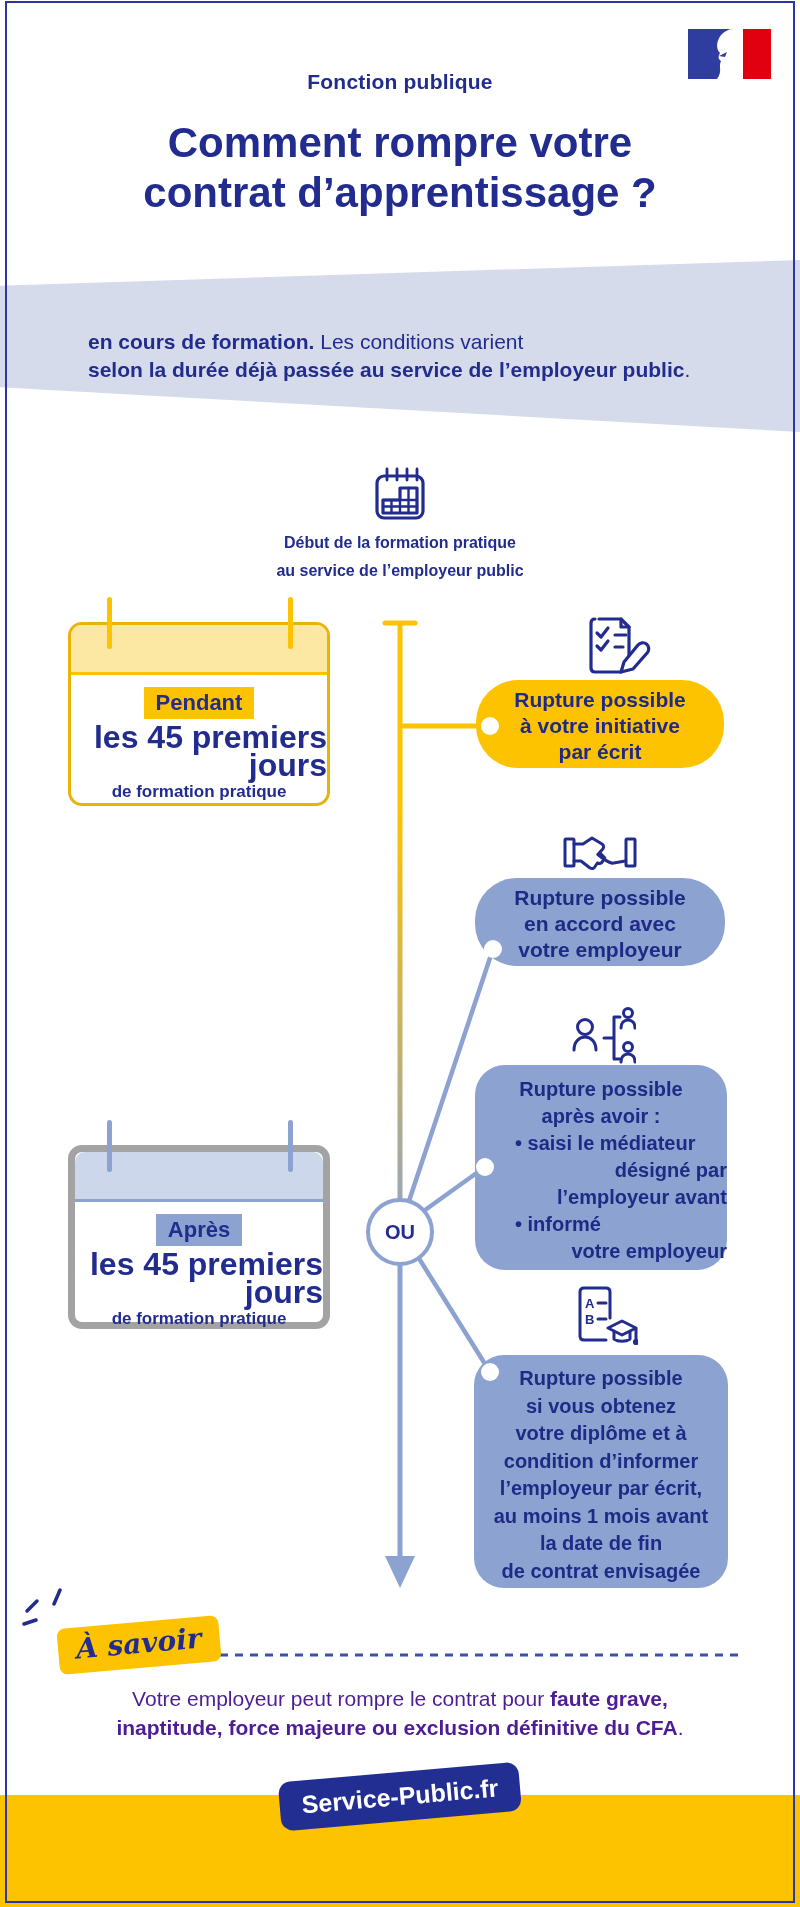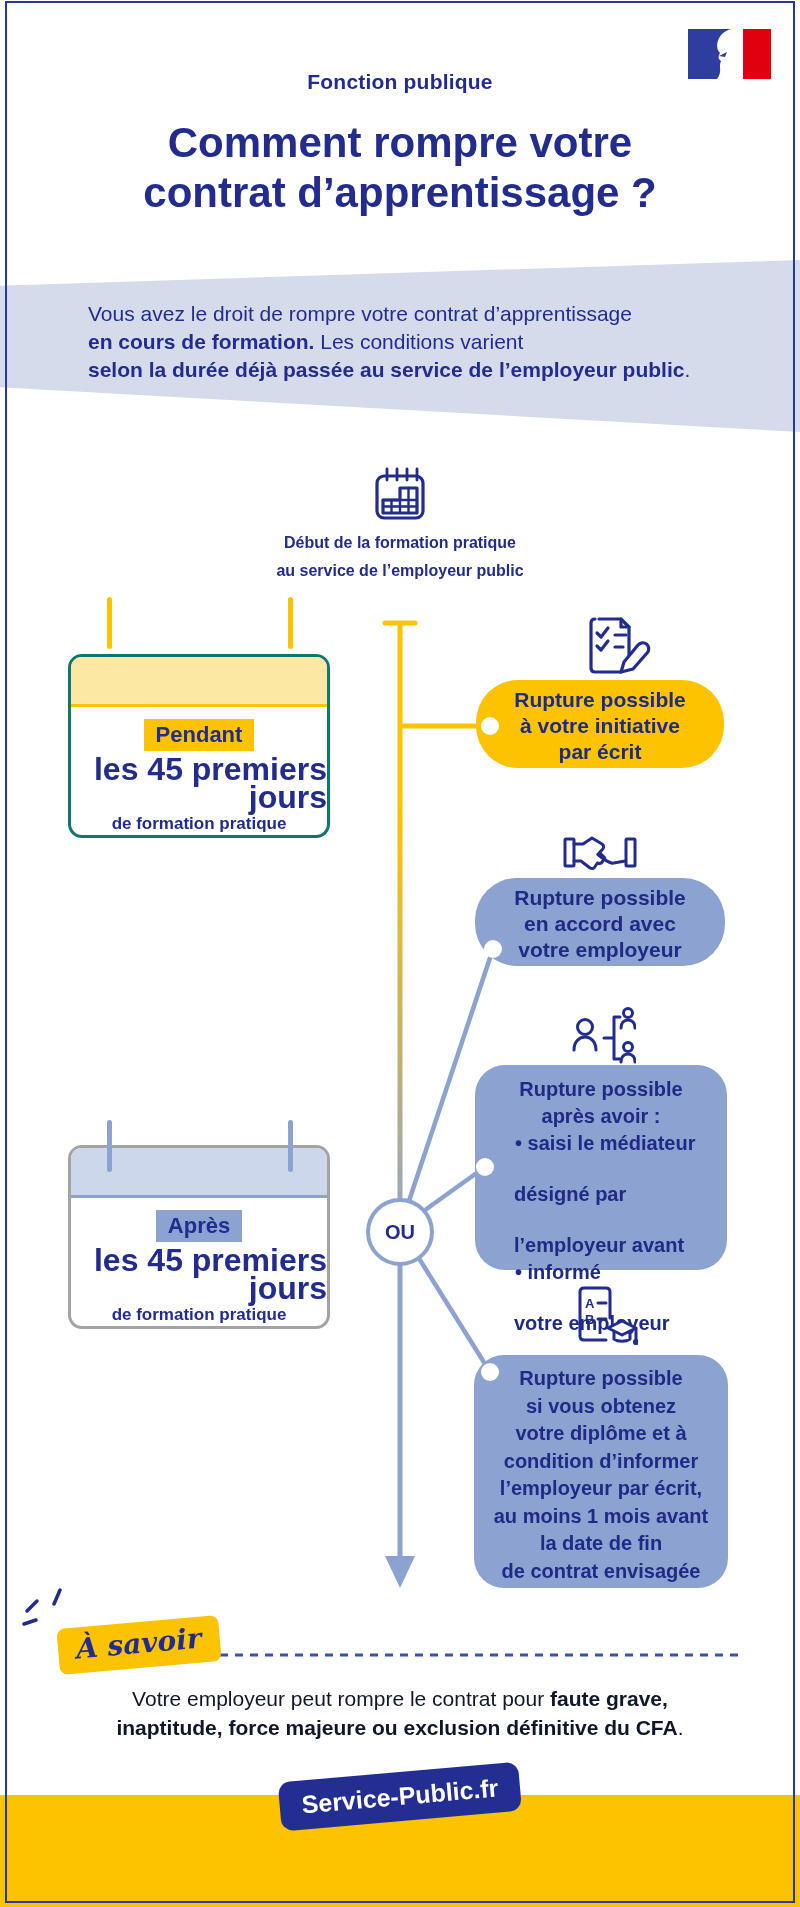--- a/index.html
+++ b/index.html
@@ -24,60 +24,60 @@
   .cal-icon{position:absolute;left:373px;top:466px;width:54px;height:56px;}
   .tl-heading{position:absolute;top:529px;left:0;width:100%;text-align:center;font-size:16px;font-weight:bold;line-height:28px;}
 
   
   .lines{position:absolute;left:0;top:0;width:800px;height:1907px;z-index:1;}
 
   
   .card{position:absolute;left:68px;width:262px;height:184px;background:#fff;border-radius:14px;z-index:2;box-sizing:border-box;}
   .card .head{height:47px;border-radius:10px 10px 0 0;}
   .card .body{text-align:center;padding-top:12px;}
-  .card.pendant{top:654px;border:3px solid #0f766e;}
+  .card.pendant{top:622px;border:3px solid #eab308;}
   .card.pendant .head{background:#fce8a2;border-bottom:3px solid #fdc300;}
-  .card.apres{top:1145px;border:3px solid #a3a3a3;}
+  .card.apres{top:1145px;border:7px solid #a3a3a3;}
   .card.apres .head{background:#cdd7ec;border-bottom:3px solid #8ca2d0;}
   .pin{position:absolute;width:5px;height:52px;border-radius:3px;z-index:3;}
   .pin.y{background:#fdc300;}
   .pin.b{background:#8ca2d0;}
   .hl{display:inline-block;font-size:22px;font-weight:bold;padding:3px 12px;margin-bottom:4px;}
   .hl.y{background:#fdc300;}
   .hl.b{background:#8ca2d0;}
   .card-l1{font-size:32px;font-weight:bold;line-height:28px;text-align:right;}
   .card-l2{font-size:17px;font-weight:bold;line-height:26px;}
 
   
   .bubble{position:absolute;z-index:2;color:#1f2a86;font-weight:bold;text-align:center;box-sizing:border-box;}
   .bubble.initiative{left:476px;top:680px;width:248px;height:88px;background:#fdc300;border-radius:42px;
     font-size:21px;line-height:26px;padding-top:7px;}
   .bubble.accord{left:475px;top:878px;width:250px;height:88px;background:#8ca2d0;border-radius:42px;
     font-size:21px;line-height:26px;padding-top:7px;}
   .bubble.mediateur{left:475px;top:1065px;width:252px;height:205px;background:#8ca2d0;border-radius:30px;
     font-size:20px;line-height:27px;padding-top:11px;}
   .bubble.mediateur .line-bullet{text-align:left;padding-left:40px;}
-  .bubble.mediateur .line-cont{text-align:left;padding-left:39px;margin-top:24px;}
+  .bubble.mediateur .line-cont{text-align:right;padding-left:39px;}
   .bubble.diplome{left:474px;top:1355px;width:254px;height:233px;background:#8ca2d0;border-radius:30px;
     font-size:20px;line-height:27.5px;padding-top:10px;}
 
   .dot{position:absolute;width:18px;height:18px;border-radius:50%;background:#fff;z-index:3;}
 
   .ou{position:absolute;left:366px;top:1198px;width:60px;height:60px;background:#fff;border:4px solid #8ca2d0;
     border-radius:50%;z-index:3;display:flex;align-items:center;justify-content:center;
     font-size:20px;font-weight:bold;color:#212c8e;}
 
   .icon{position:absolute;z-index:2;}
 
   
   .savoir-badge{position:absolute;left:58px;top:1622px;background:#fdc300;border-radius:8px;padding:5px 18px 8px;
     transform:rotate(-5deg);z-index:2;
     font-family:"DejaVu Serif","Liberation Serif",serif;font-style:italic;font-weight:bold;font-size:28px;color:#212c8e;}
   .rays{position:absolute;left:22px;top:1588px;width:56px;height:52px;}
-  .note{position:absolute;top:1684px;left:0;width:100%;text-align:center;font-size:21px;line-height:29px;color:#0f172a;}
+  .note{position:absolute;top:1684px;left:0;width:100%;text-align:center;font-size:21px;line-height:29px;color:#4c1d95;}
 
   
   .footer-band{position:absolute;left:0;top:1795px;width:800px;height:112px;background:#fdc300;}
   .footer-pill{position:absolute;left:50%;top:1772px;transform:translateX(-50%) rotate(-5deg);
     background:#232e92;color:#ffffff;font-weight:bold;font-size:25px;border-radius:12px;padding:10px 22px;z-index:2;}
 </style>
 </head>
 <body>
 
 <div class="page">
@@ -91,21 +91,21 @@
     <path d="M31,27 l8,-4 -2,5 z" fill="#2f3da0"></path>
   </svg>
   <div class="brand">Fonction publique</div>
   <div class="title">
     <span>Comment rompre votre</span><br>
     <span>contrat d’apprentissage ?</span>
   </div>
 
   <div class="banner">
     <div class="banner-text">
-      <span>Vous avez le droit de rompre votre contrat d’apprentissage</span><br>
+      <br>
       <span class="bold">en cours de formation.</span><span> Les conditions varient</span><br>
       <span class="bold">selon la durée déjà passée au service de l’employeur public</span><span>.</span>
     </div>
   </div>
 
   <svg class="cal-icon" viewBox="0 0 54 56" fill="none" stroke="#212c8e" stroke-width="3.2" stroke-linecap="round" stroke-linejoin="round">
     <rect x="4" y="10" width="46" height="42" rx="7"></rect>
     <path d="M14,3 v11 M24,3 v11 M34,3 v11 M44,3 v11" stroke-width="2.8"></path>
     <path d="M27,22 h17 v25 h-34 v-13 h17 z"></path>
     <path d="M35.5,22 v25 M18.5,34 v13 M27,34 v13 M10,34 h34 M10,40.5 h34" stroke-width="2.4"></path>

